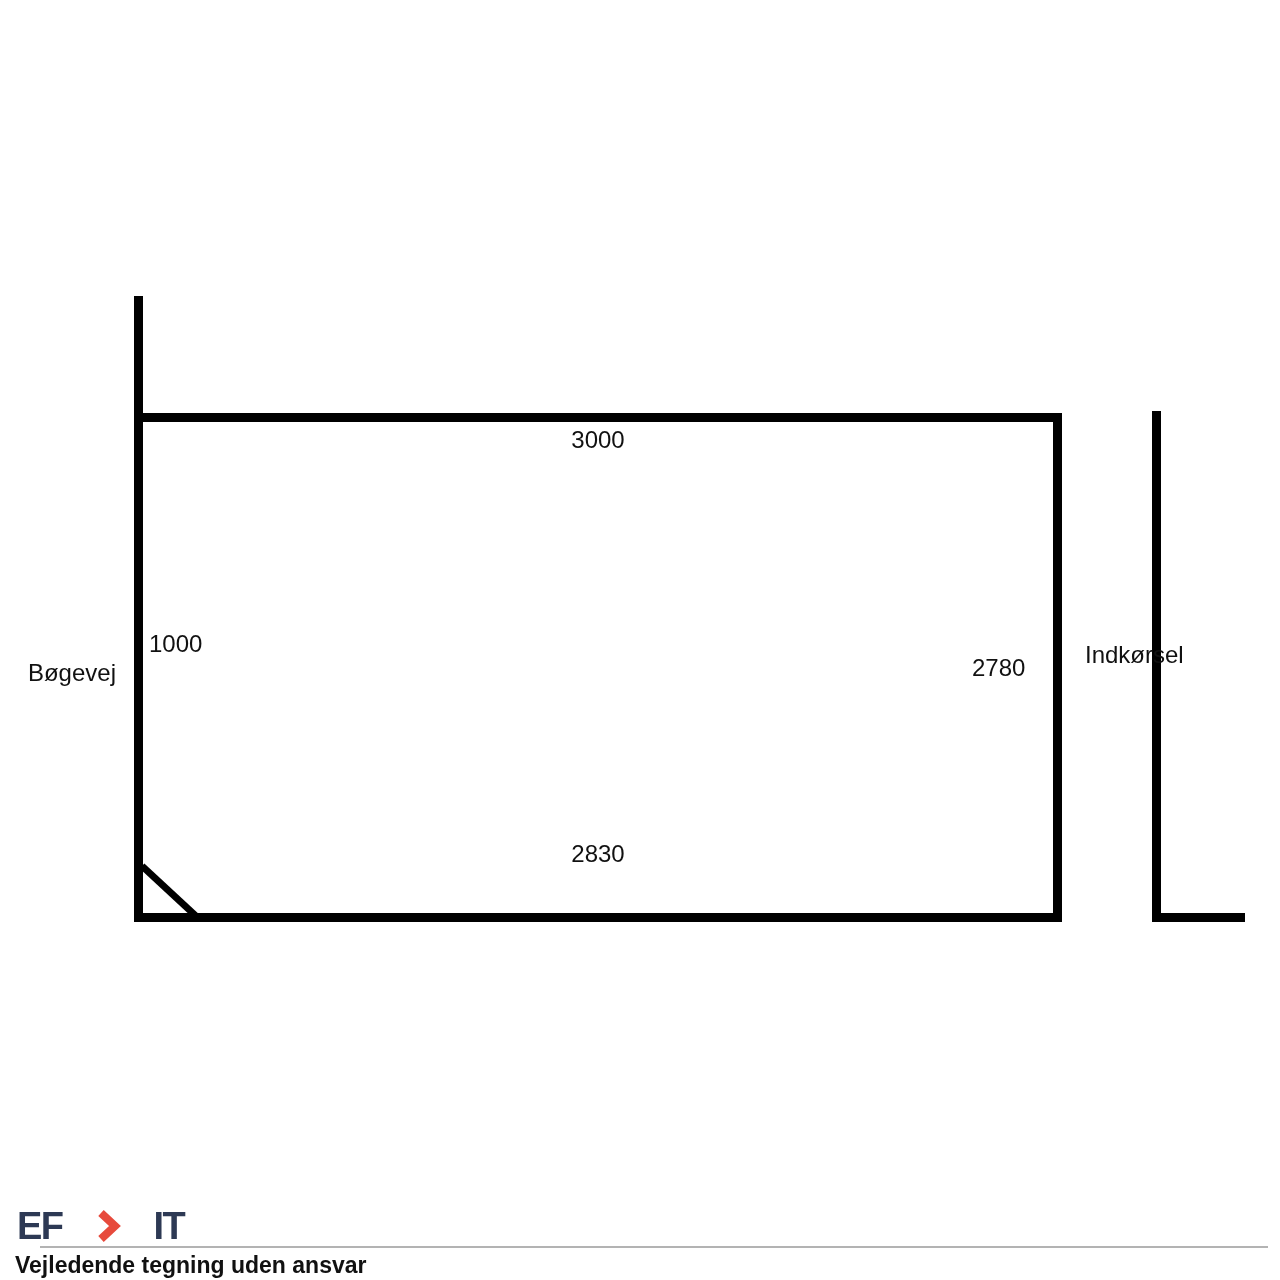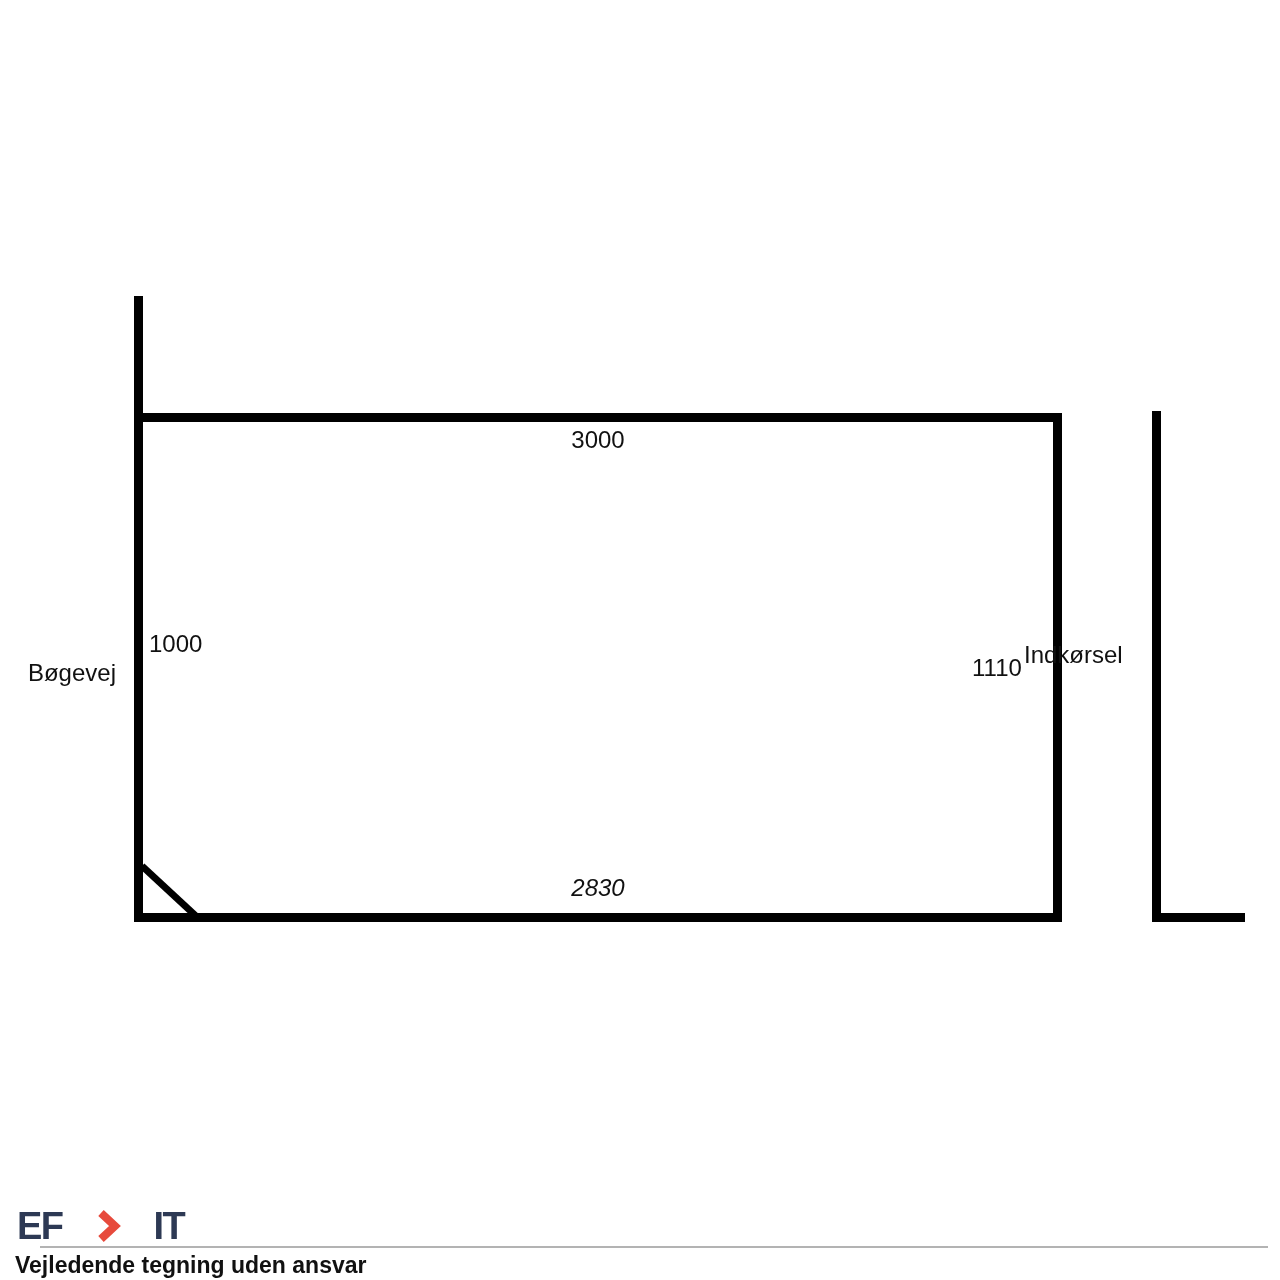--- a/index.html
+++ b/index.html
@@ -95,28 +95,28 @@
   </svg>
 
   <div class="line" style="left:1152px; top:411px; width:9px; height:511px;"></div>
 
   <div class="line" style="left:1152px; top:913px; width:93px; height:9px;"></div>
 
   <div class="lbl center-band" style="top:426px;text-align:center;">3000</div>
 
   <div class="lbl" style="left:149px; top:630px;">1000</div>
 
-  <div class="lbl" style="left:972px; top:654px;">1110</div>
+  <div class="lbl" style="left:972px; top:654px;">2780</div>
 
-  <div class="lbl center-band" style="top:874px;font-style:italic;">2830</div>
+  <div class="lbl center-band" style="top:840px;">2830</div>
 
   <div class="lbl" style="left:20px; top:630px; width:96px; text-align:right;margin-top:29px;">Bøgevej</div>
 
 
-  <div class="lbl" style="left:1024px; top:641px;">Indkørsel</div>
+  <div class="lbl" style="left:1085px; top:641px;">Indkørsel</div>
 
   <div class="logo">
     <span>EF</span>
     <svg class="chevron" viewBox="0 0 24 34">
       <polyline points="4,4 18,17 4,30" fill="none" stroke-width="8" stroke-linecap="butt" stroke="#e74a3c"></polyline>
     </svg>
     <span>IT</span>
   </div>
 
   <div class="divider"></div>

